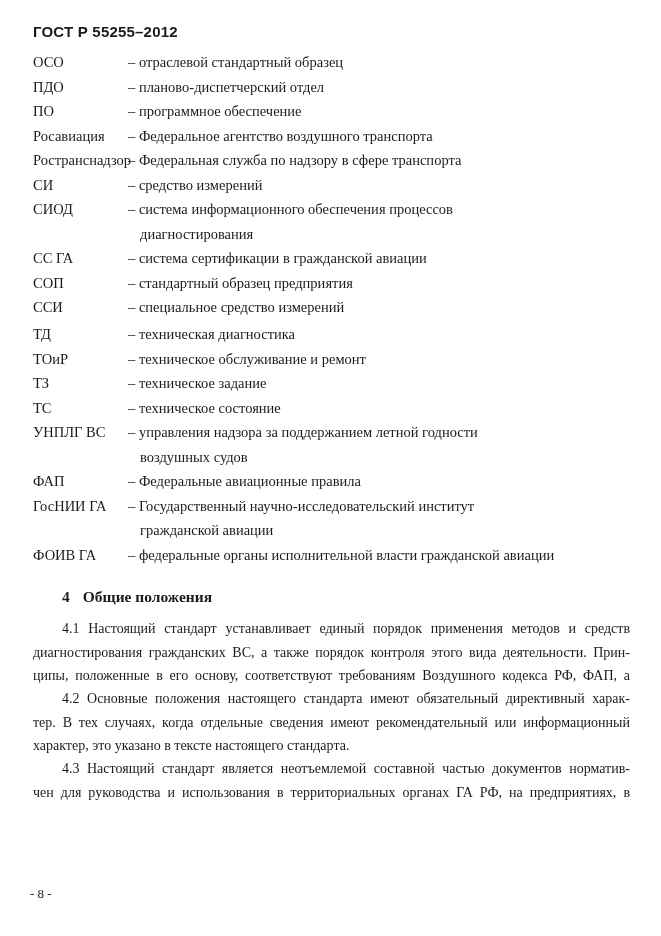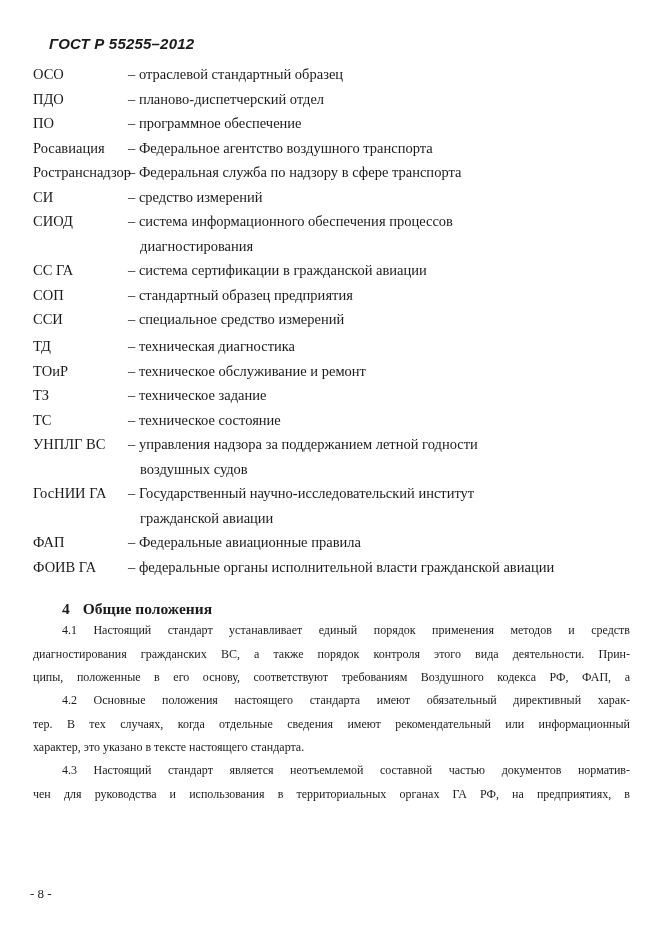--- a/index.html
+++ b/index.html
@@ -10,28 +10,27 @@
     width: 661px;
     height: 936px;
     margin: 0 auto;
     background: #ffffff;
     color: #1b1b1b;
     overflow: hidden;
     font-family: "Liberation Serif", "DejaVu Serif", serif;
   }
 
   .doc-header {
-    padding-top: 34px;
-    margin-left: 49px;
+    padding-top: 22px;
+    margin-left: 33px;
     font-family: "Liberation Sans", "DejaVu Sans", sans-serif;
     font-weight: bold;
     font-size: 15px;
     line-height: 19px;
     letter-spacing: 0.2px;
-    font-style: italic;
   }
 
   .abbrev-list {
     margin: 9px 28px 0 33px;
     font-size: 14.5px;
   }
   .abbrev-row {
     display: flex;
     align-items: flex-start;
     line-height: 24.55px;
@@ -47,22 +46,22 @@
 
   .section-heading {
     margin: 20px 31px 0 62px;
     font-size: 15.5px;
     font-weight: bold;
     line-height: 20px;
   }
   .section-heading .sec-num { margin-right: 13px; }
 
   .paragraphs {
-    margin: 0 31px 0 33px;
-    font-size: 12px;
+    margin: 10px 31px 0 33px;
+    font-size: 14px;
   }
   .para { margin: 0; }
   .para-line {
     line-height: 23.3px;
     text-align: justify;
     text-align-last: justify;
   }
   .para-line.first { text-indent: 29px; }
   .para-line.no-stretch { text-align-last: auto; }
 
@@ -183,31 +182,31 @@
 
     <div class="abbrev-row">
       <div class="abbrev-term">УНПЛГ ВС</div>
       <div class="abbrev-def">
           <div class="def-line">– управления надзора за поддержанием летной годности</div>
           <div class="def-line cont">воздушных судов</div>
         </div>
     </div>
 
     <div class="abbrev-row">
+      <div class="abbrev-term">ФАП</div>
+      <div class="abbrev-def">
+          <div class="def-line">– Федеральные авиационные правила</div>
+        </div>
+    </div>
+
+    <div class="abbrev-row">
       <div class="abbrev-term">ГосНИИ ГА</div>
       <div class="abbrev-def">
           <div class="def-line">– Государственный научно-исследовательский институт</div>
           <div class="def-line cont">гражданской авиации</div>
-        </div>
-    </div>
-
-    <div class="abbrev-row">
-      <div class="abbrev-term">ФАП</div>
-      <div class="abbrev-def">
-          <div class="def-line">– Федеральные авиационные правила</div>
         </div>
     </div>
 
     <div class="abbrev-row">
       <div class="abbrev-term">ФОИВ ГА</div>
       <div class="abbrev-def">
           <div class="def-line">– федеральные органы исполнительной власти гражданской авиации</div>
         </div>
     </div>
   </div>

